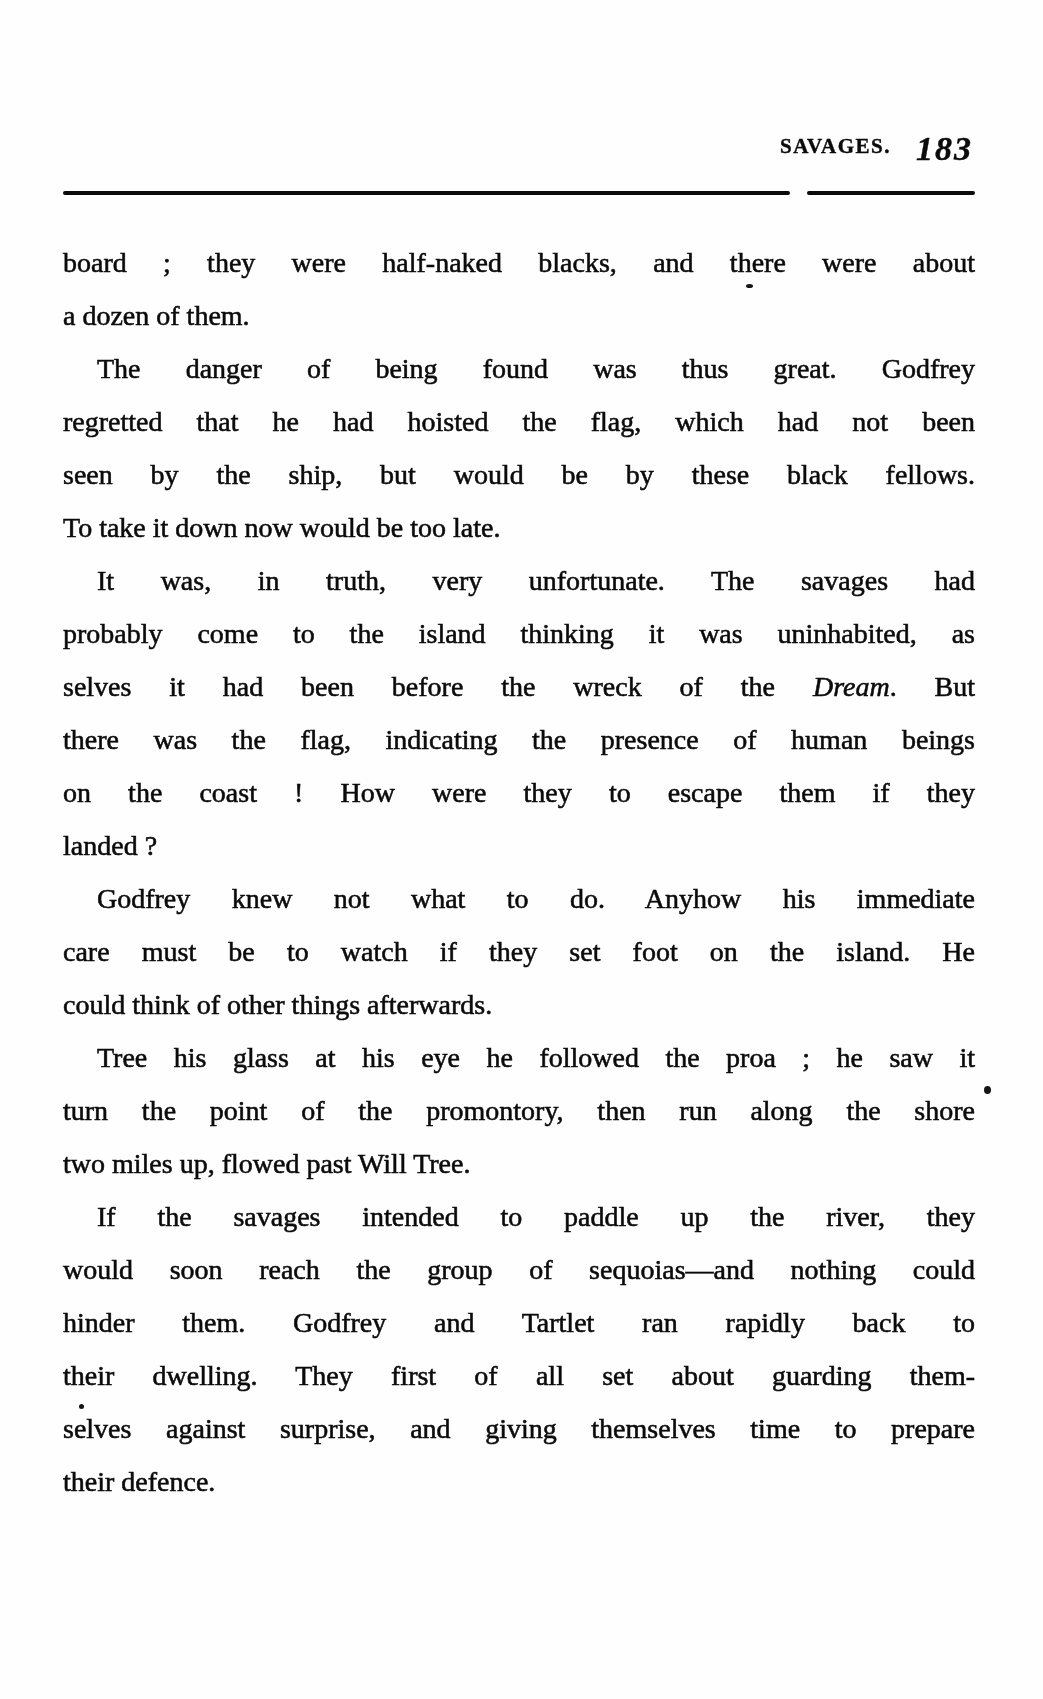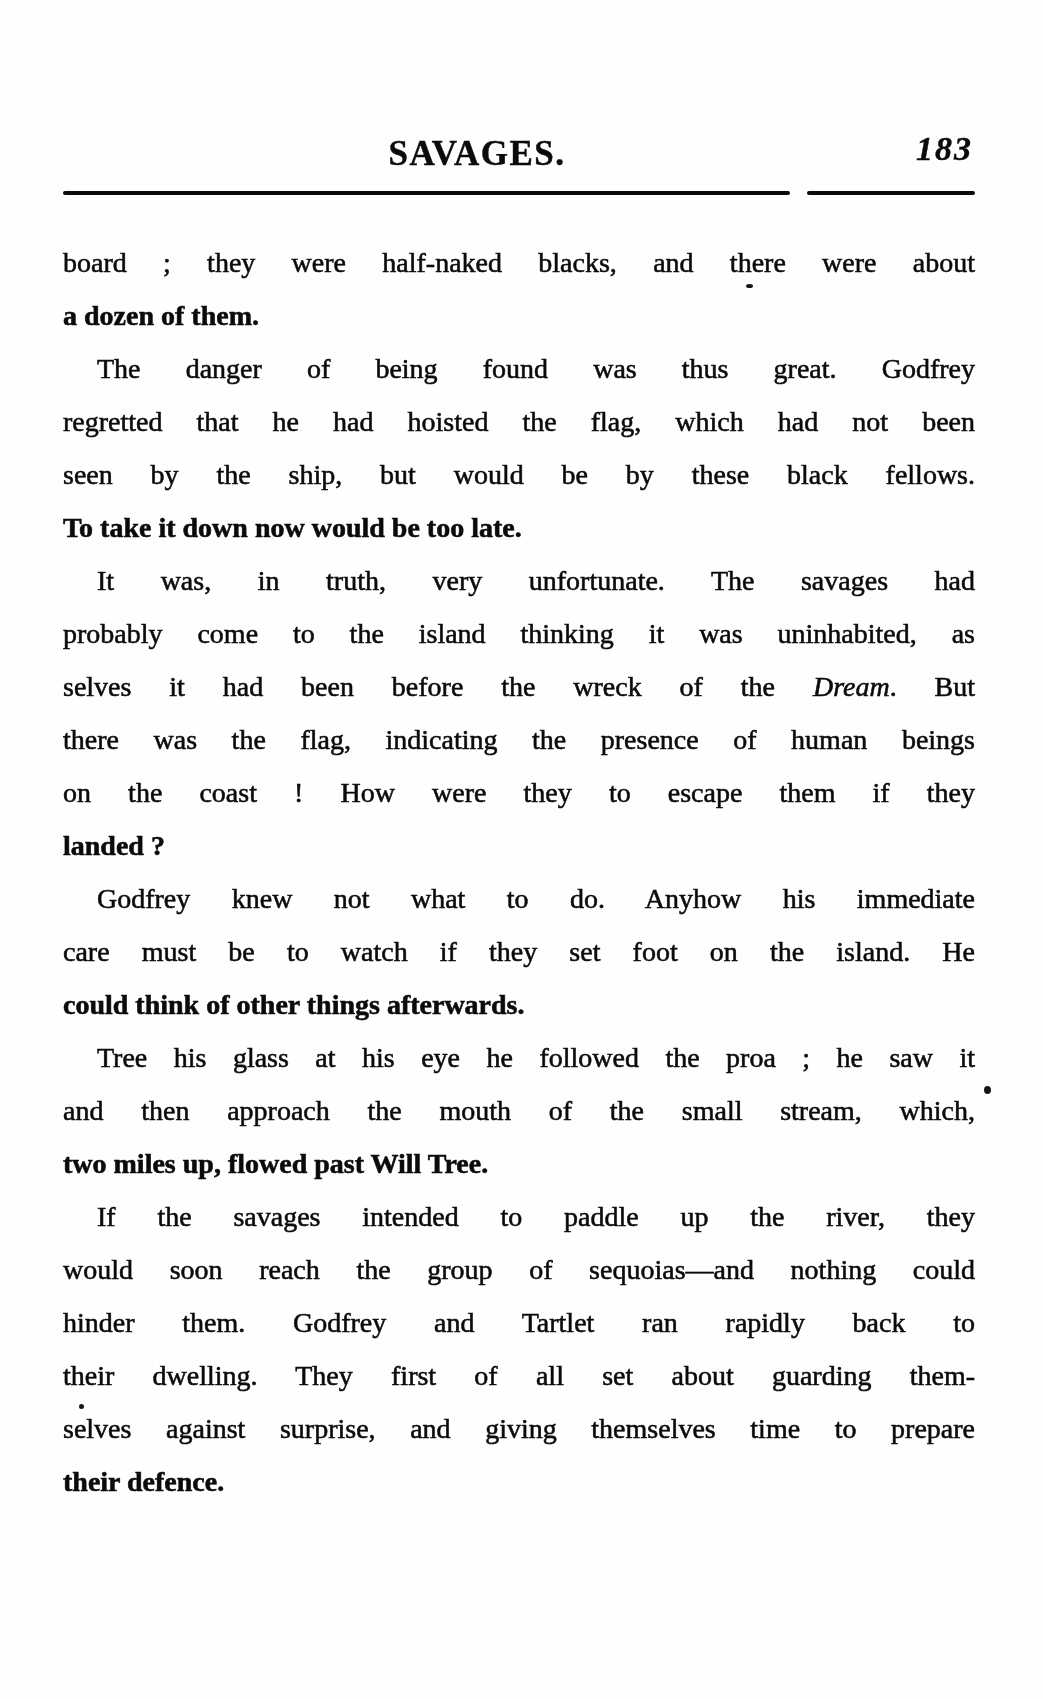--- a/index.html
+++ b/index.html
@@ -14,22 +14,22 @@
     position: absolute; inset: 0;
     background: #fefefe;
     color: #0b0b0b;
   }
   .running-header {
     position: absolute;
     top: 134px; left: 63px; width: 912px; height: 40px;
   }
   .header-title {
     position: absolute; left: 0; right: 84px;
-    text-align: center;
-    font-size: 35px; font-weight: 700;
+    text-align: right;
+    font-size: 21px; font-weight: 700;
     letter-spacing: 1.5px;
     -webkit-text-stroke: 0.4px currentColor;
   }
   .page-number {
     position: absolute; right: 2px; top: -4px;
     font-size: 34px; font-weight: 700;
     letter-spacing: 2px;
     font-variant-numeric: oldstyle-nums;
     font-style: italic;
     -webkit-text-stroke: 0.4px currentColor;
@@ -48,21 +48,20 @@
   }
   .line {
     height: 53px;
     text-align: justify;
     text-align-last: justify;
     overflow: visible;
   }
   .line.last {
     text-align: right;
     text-align-last: left;
-    font-weight: bold;
   }
   .line.indent { padding-left: 34px; }
   .line em { font-style: italic; }
   .speck {
     position: absolute;
     background: #151515;
     border-radius: 50%;
   }
 </style>
 </head>
@@ -91,21 +90,21 @@
       <div class="line indent"><span>It was, in truth, very unfortunate.  The savages had</span></div>
       <div class="line"><span>probably come to the island thinking it was uninhabited, as</span></div>
       <div class="line"><span>selves it had been before the wreck of the </span><em>Dream</em><span>.  But</span></div>
       <div class="line"><span>there was the flag, indicating the presence of human beings</span></div>
       <div class="line"><span>on the coast !  How were they to escape them if they</span></div>
       <div class="line last"><span>landed ?</span></div>
       <div class="line indent"><span>Godfrey knew not what to do.  Anyhow his immediate</span></div>
       <div class="line"><span>care must be to watch if they set foot on the island.  He</span></div>
       <div class="line last"><span>could think of other things afterwards.</span></div>
       <div class="line indent"><span>Tree his glass at his eye he followed the proa ; he saw it</span></div>
-      <div class="line"><span>and then approach the mouth of the small stream, which,</span></div>
+      <div class="line"><span>turn the point of the promontory, then run along the shore</span></div>
       <div class="line last"><span>two miles up, flowed past Will Tree.</span></div>
       <div class="line indent"><span>If the savages intended to paddle up the river, they</span></div>
       <div class="line"><span>would soon reach the group of sequoias—and nothing could</span></div>
       <div class="line"><span>hinder them.  Godfrey and Tartlet ran rapidly back to</span></div>
       <div class="line"><span>their dwelling.  They first of all set about guarding them-</span></div>
       <div class="line"><span>selves against surprise, and giving themselves time to prepare</span></div>
       <div class="line last"><span>their defence.</span></div>
     </div>
 
   <div id="specks">

